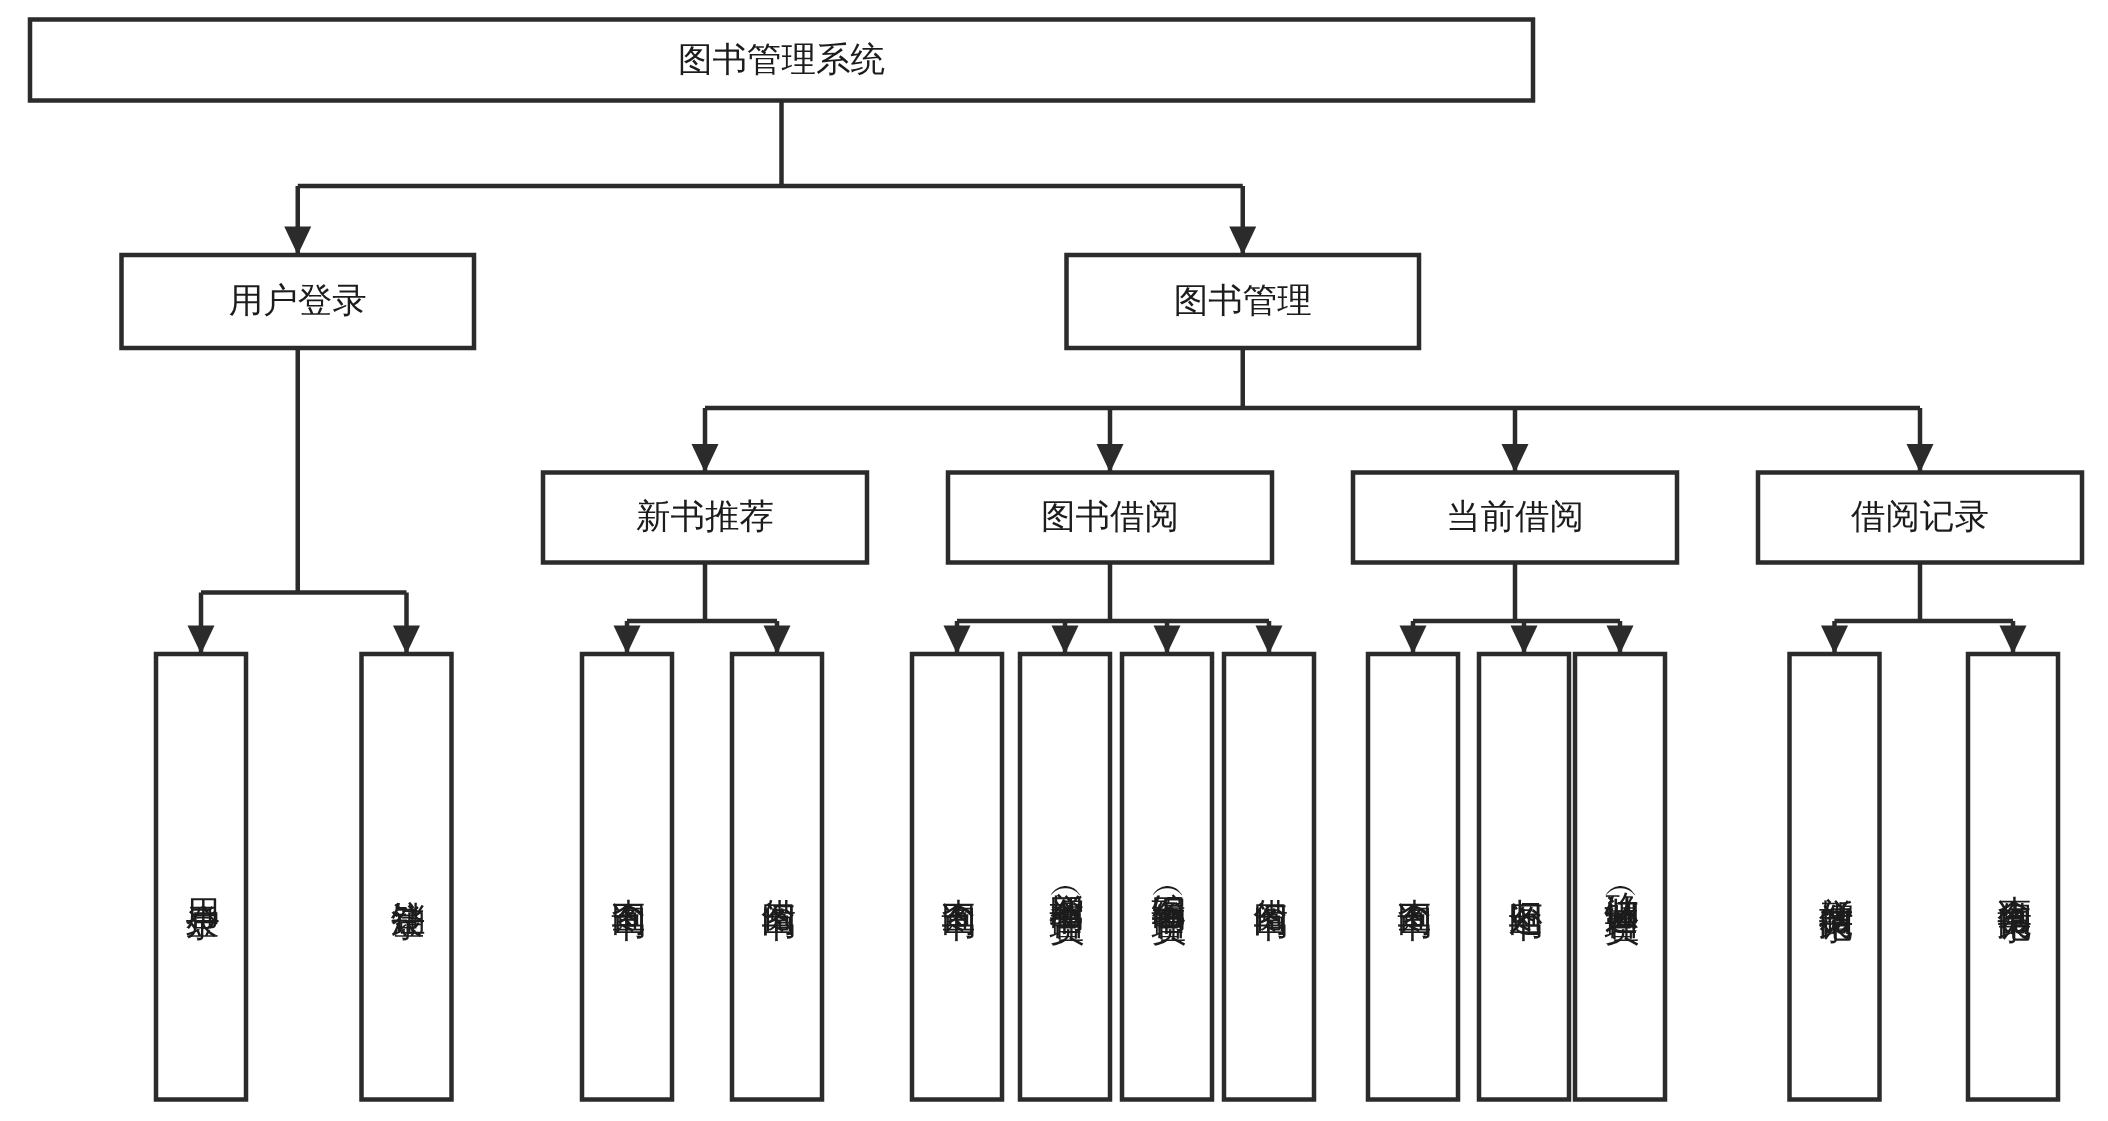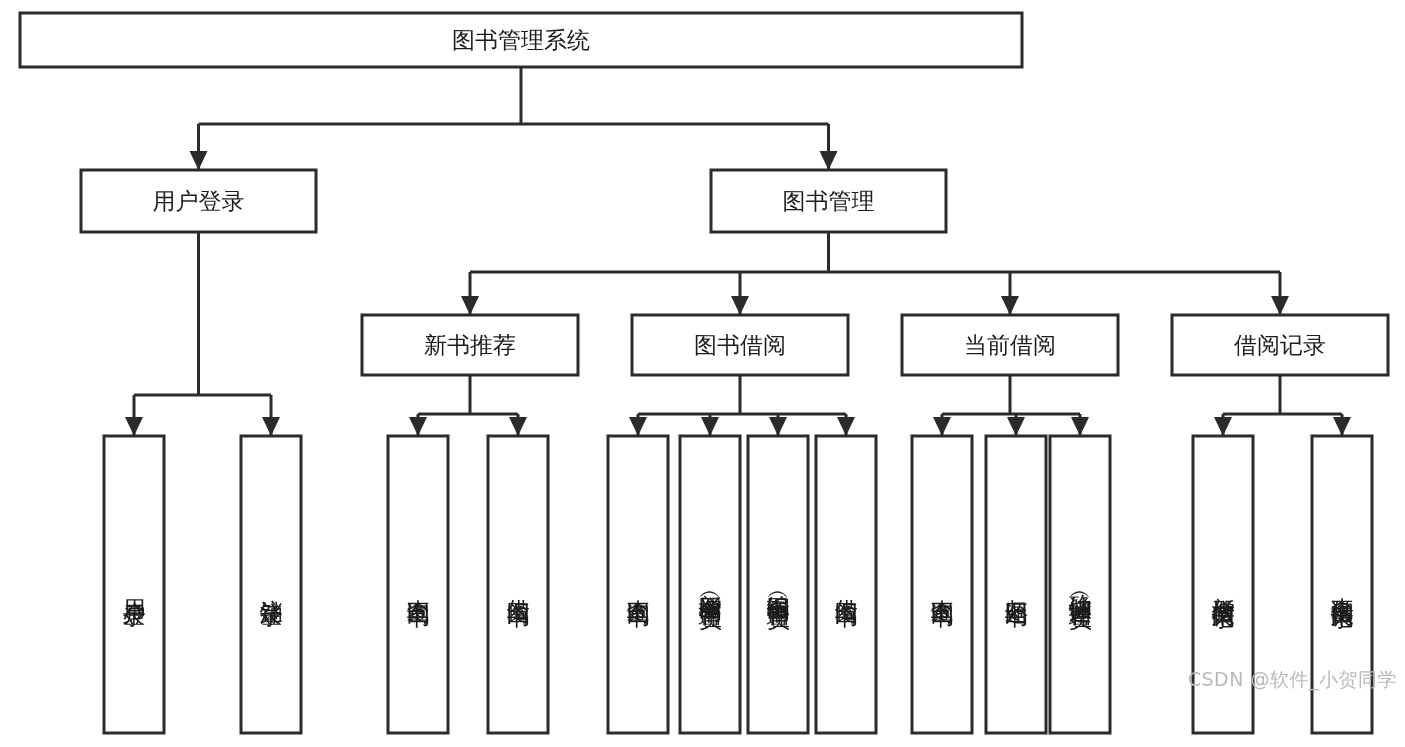--- a/index.html
+++ b/index.html
@@ -204,14 +204,13 @@
         <span>确认归还（管理员）</span>
       </div>
       <div class="node-label-v" style="left: 1193px; top: 436px; width: 60px; height: 297px;">
         <span>新增借阅记录</span>
       </div>
       <div class="node-label-v" style="left: 1312px; top: 436px; width: 60px; height: 297px;">
         <span>查询借阅记录</span>
       </div>
     </div>
 
-  <div class="watermark">CSDN @软件_小贺同学</div>
 </div>
 
 </body></html>

